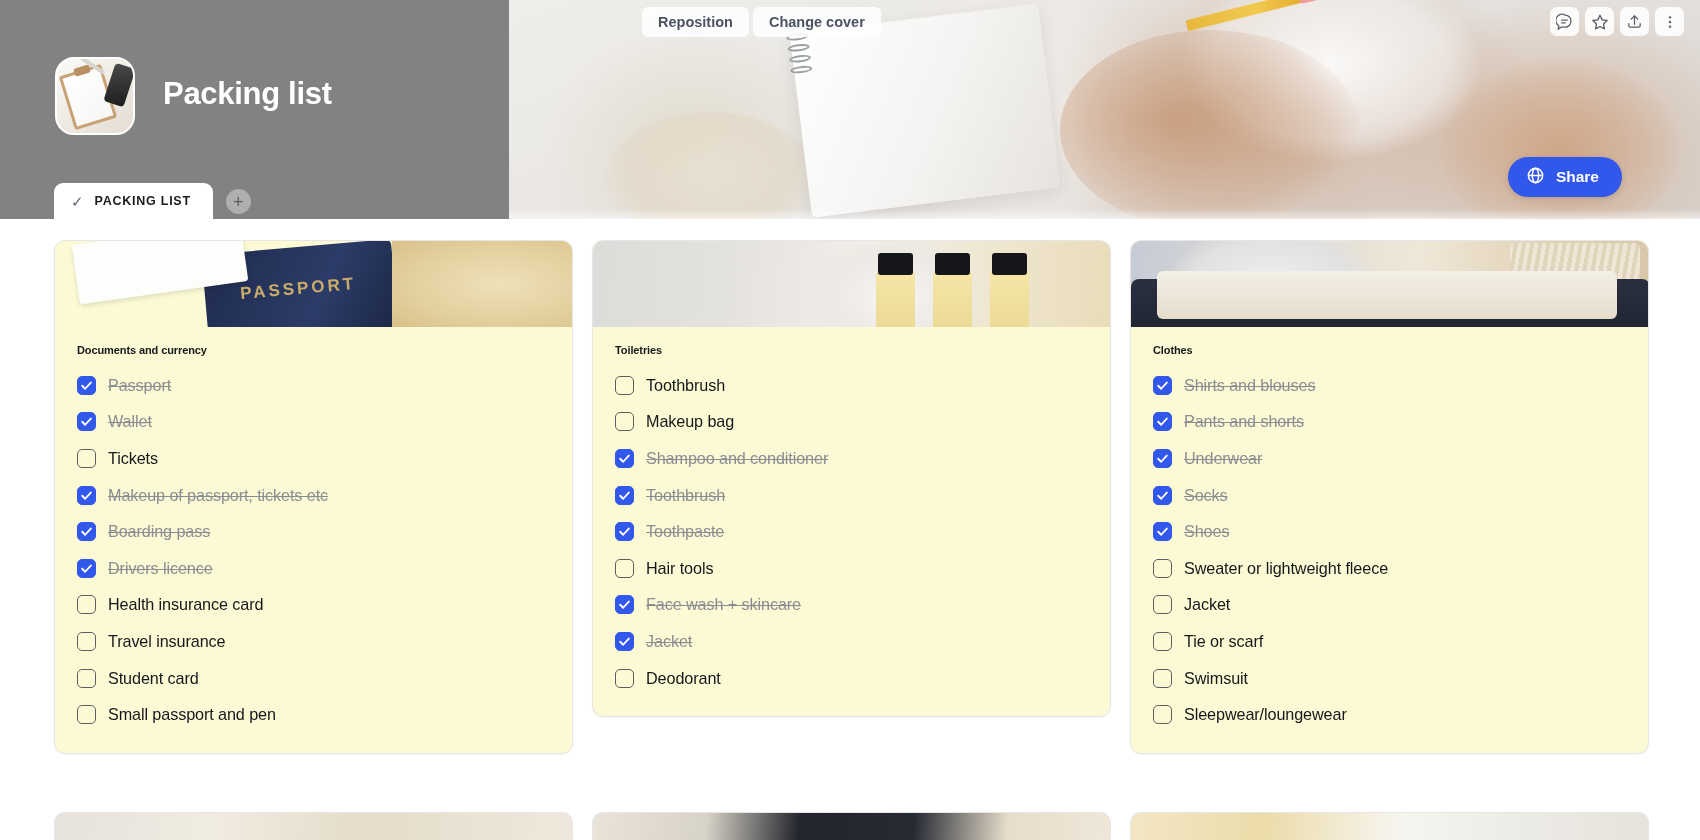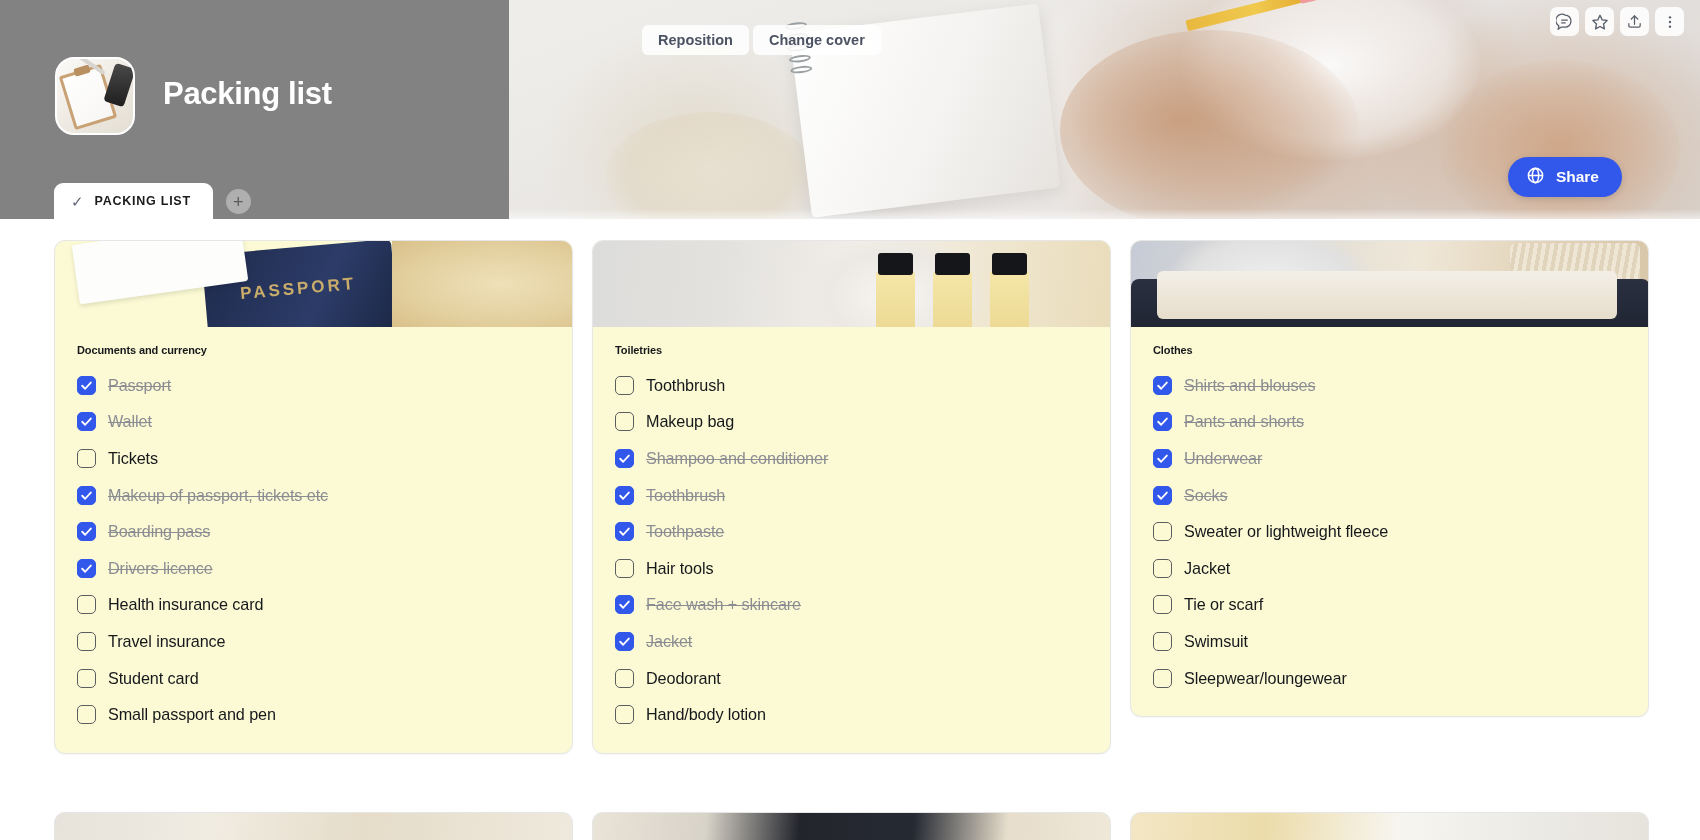--- a/index.html
+++ b/index.html
@@ -105,21 +105,21 @@
   .cover-fadebottom {
     position: absolute;
     left: 509px; right: 0; bottom: 0;
     height: 10px;
     background: linear-gradient(to bottom, rgba(255,255,255,0) 0%, rgba(255,255,255,0.55) 100%);
   }
 
   
   .cover-topbtns {
     position: absolute;
-    left: 642px; top: 25px;
+    left: 642px; top: 7px;
     display: flex; gap: 4px;
     z-index: 6;
     align-items: flex-end;
   }
   .pillbtn {
     background: rgba(255,255,255,0.86);
     border: none;
     border-radius: 6px;
     padding: 8px 16px;
     font-size: 14.5px;
@@ -626,24 +626,20 @@
               <svg width="13" height="13" viewBox="0 0 24 24" fill="none" stroke="#fff" stroke-width="3.4" stroke-linecap="round" stroke-linejoin="round">
                 <polyline points="4,12.5 9.5,18 20,6.5"></polyline>
               </svg>
             </span>
             <span class="todo-label">Jacket</span>
           </div>
         <div class="todo">
             <span class="cb"></span>
             <span class="todo-label">Deodorant</span>
           </div>
-        <div class="todo">
-            <span class="cb"></span>
-            <span class="todo-label">Hand/body lotion</span>
-          </div>
       </div>
     </div>
   </div>
 
   <div class="col">
     <div class="card">
       <div class="card-img img-clothes">
         <div class="knit"></div>
         <div class="case"></div>
         <div class="case2"></div>
@@ -675,20 +671,28 @@
             <span class="todo-label">Underwear</span>
           </div>
         <div class="todo done">
             <span class="cb">
               <svg width="13" height="13" viewBox="0 0 24 24" fill="none" stroke="#fff" stroke-width="3.4" stroke-linecap="round" stroke-linejoin="round">
                 <polyline points="4,12.5 9.5,18 20,6.5"></polyline>
               </svg>
             </span>
             <span class="todo-label">Socks</span>
           </div>
+        <div class="todo done">
+            <span class="cb">
+              <svg width="13" height="13" viewBox="0 0 24 24" fill="none" stroke="#fff" stroke-width="3.4" stroke-linecap="round" stroke-linejoin="round">
+                <polyline points="4,12.5 9.5,18 20,6.5"></polyline>
+              </svg>
+            </span>
+            <span class="todo-label">Shoes</span>
+          </div>
         <div class="todo">
             <span class="cb"></span>
             <span class="todo-label">Sweater or lightweight fleece</span>
           </div>
         <div class="todo">
             <span class="cb"></span>
             <span class="todo-label">Jacket</span>
           </div>
         <div class="todo">
             <span class="cb"></span>

